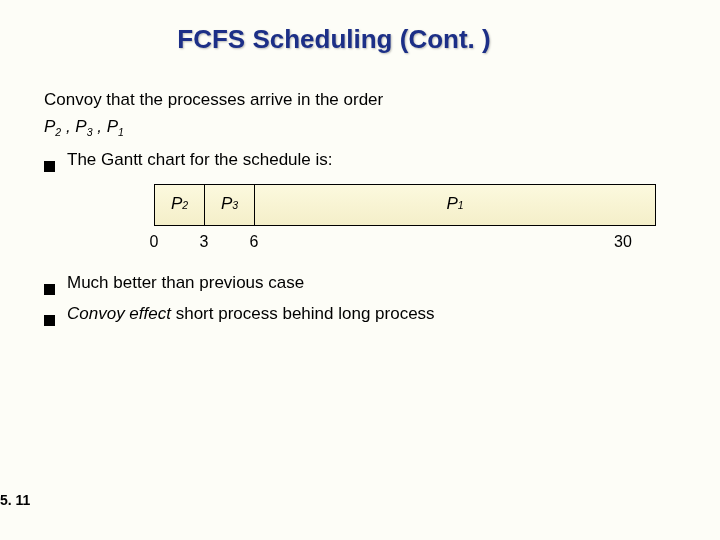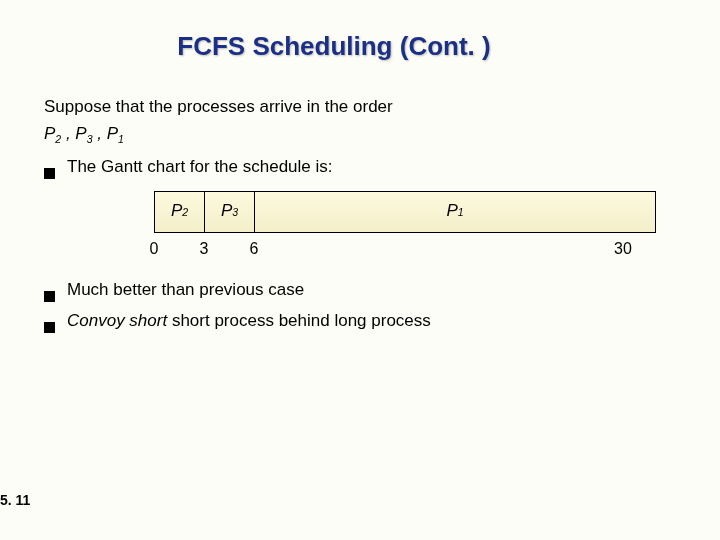--- a/index.html
+++ b/index.html
@@ -11,21 +11,21 @@
     font-family: Arial, Helvetica, sans-serif;
     color: #000;
     position: relative;
     overflow: hidden;
   }
   .slide {
     width: 668px;
     height: 540px;
     position: relative;
     box-sizing: border-box;
-    padding: 31px 44px 0 44px;
+    padding: 24px 44px 0 44px;
   }
   .title {
     text-align: center;
     font-size: 26px;
     font-weight: bold;
     color: #1c2f87;
     text-shadow: 1px 1px 2px rgba(0,0,0,0.25);
     margin-bottom: 34px;
   }
   .body-text {
@@ -94,21 +94,21 @@
 </style>
 </head>
 <body>
 
 <div class="slide">
 
   <div class="title">FCFS Scheduling (Cont. )</div>
 
   <div class="body-text">
 
-    <div class="suppose">Suppose that the processes arrive in the order</div>
+    <div class="suppose">Convoy that the processes arrive in the order</div>
 
     <div class="order-line em">P<sub>2</sub> , P<sub>3</sub> , P<sub>1</sub></div>
 
     <div class="bullet-row">
       <span class="sq"></span>
       <span class="bullet-text">The Gantt chart for the schedule is:</span>
     </div>
 
     <div class="gantt-area" id="gantt">
         <div class="gantt-bar" style="left: 110px; width: 500px;">
@@ -133,20 +133,20 @@
 
 
 
     <div class="bullet-row">
       <span class="sq"></span>
       <span class="bullet-text">Much better than previous case</span>
     </div>
 
     <div class="bullet-row">
       <span class="sq"></span>
-      <span class="bullet-text"><span class="em">Convoy short </span>short process behind long process</span>
+      <span class="bullet-text"><span class="em">Convoy effect </span>short process behind long process</span>
     </div>
 
   </div>
 
   <div class="page-number">5. 11</div>
 
 </div>
 
 </body></html>

